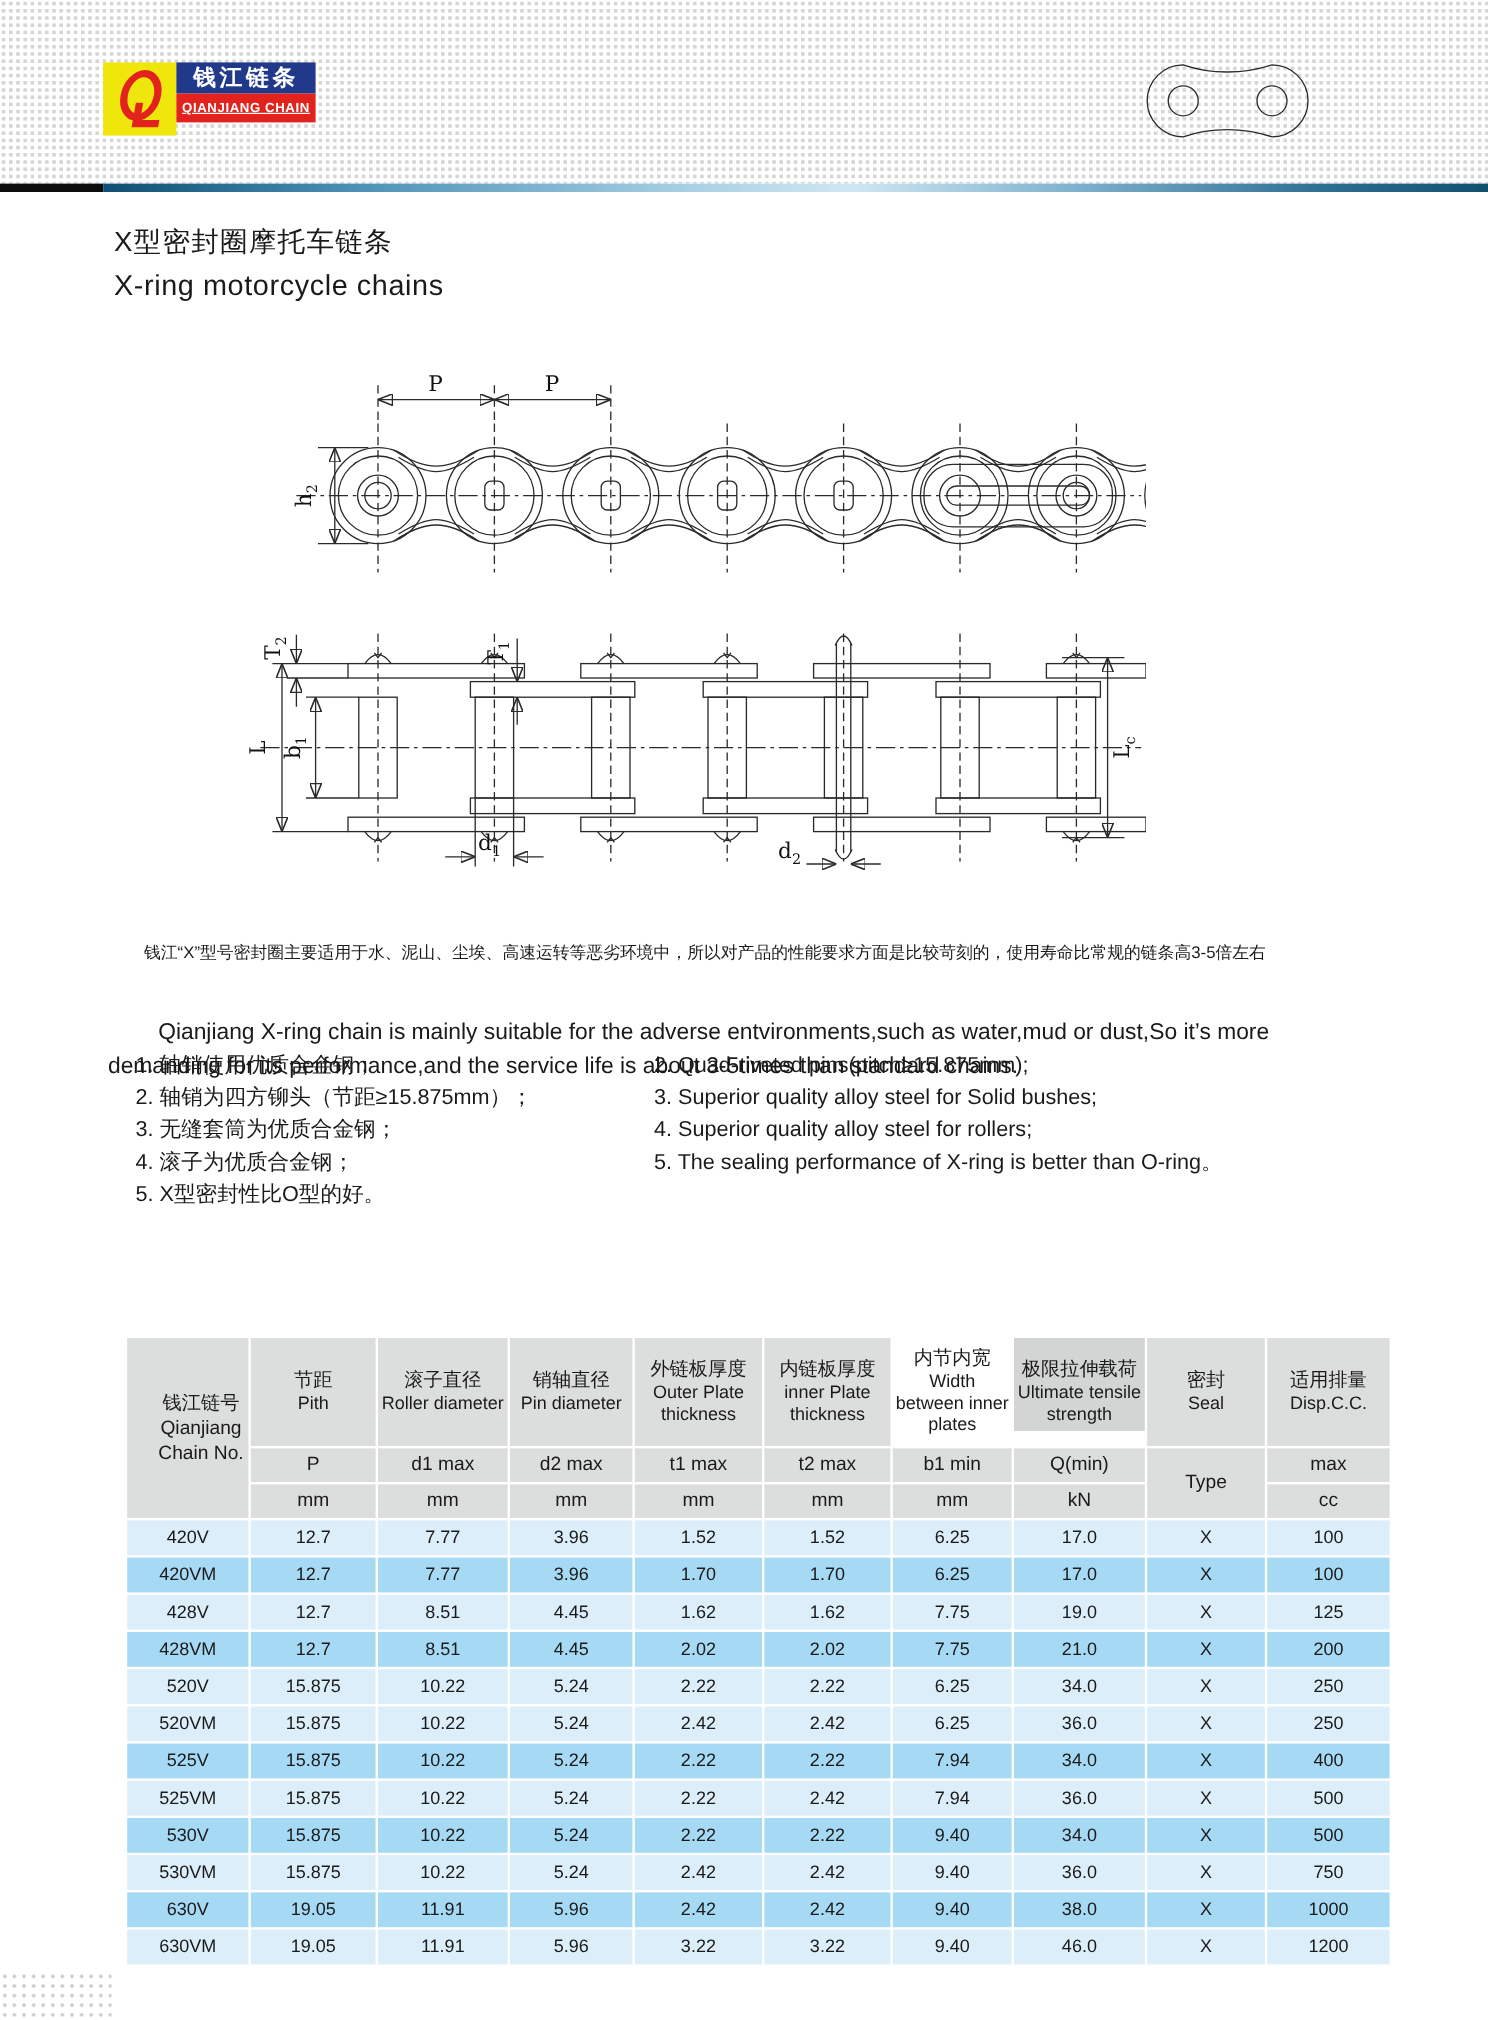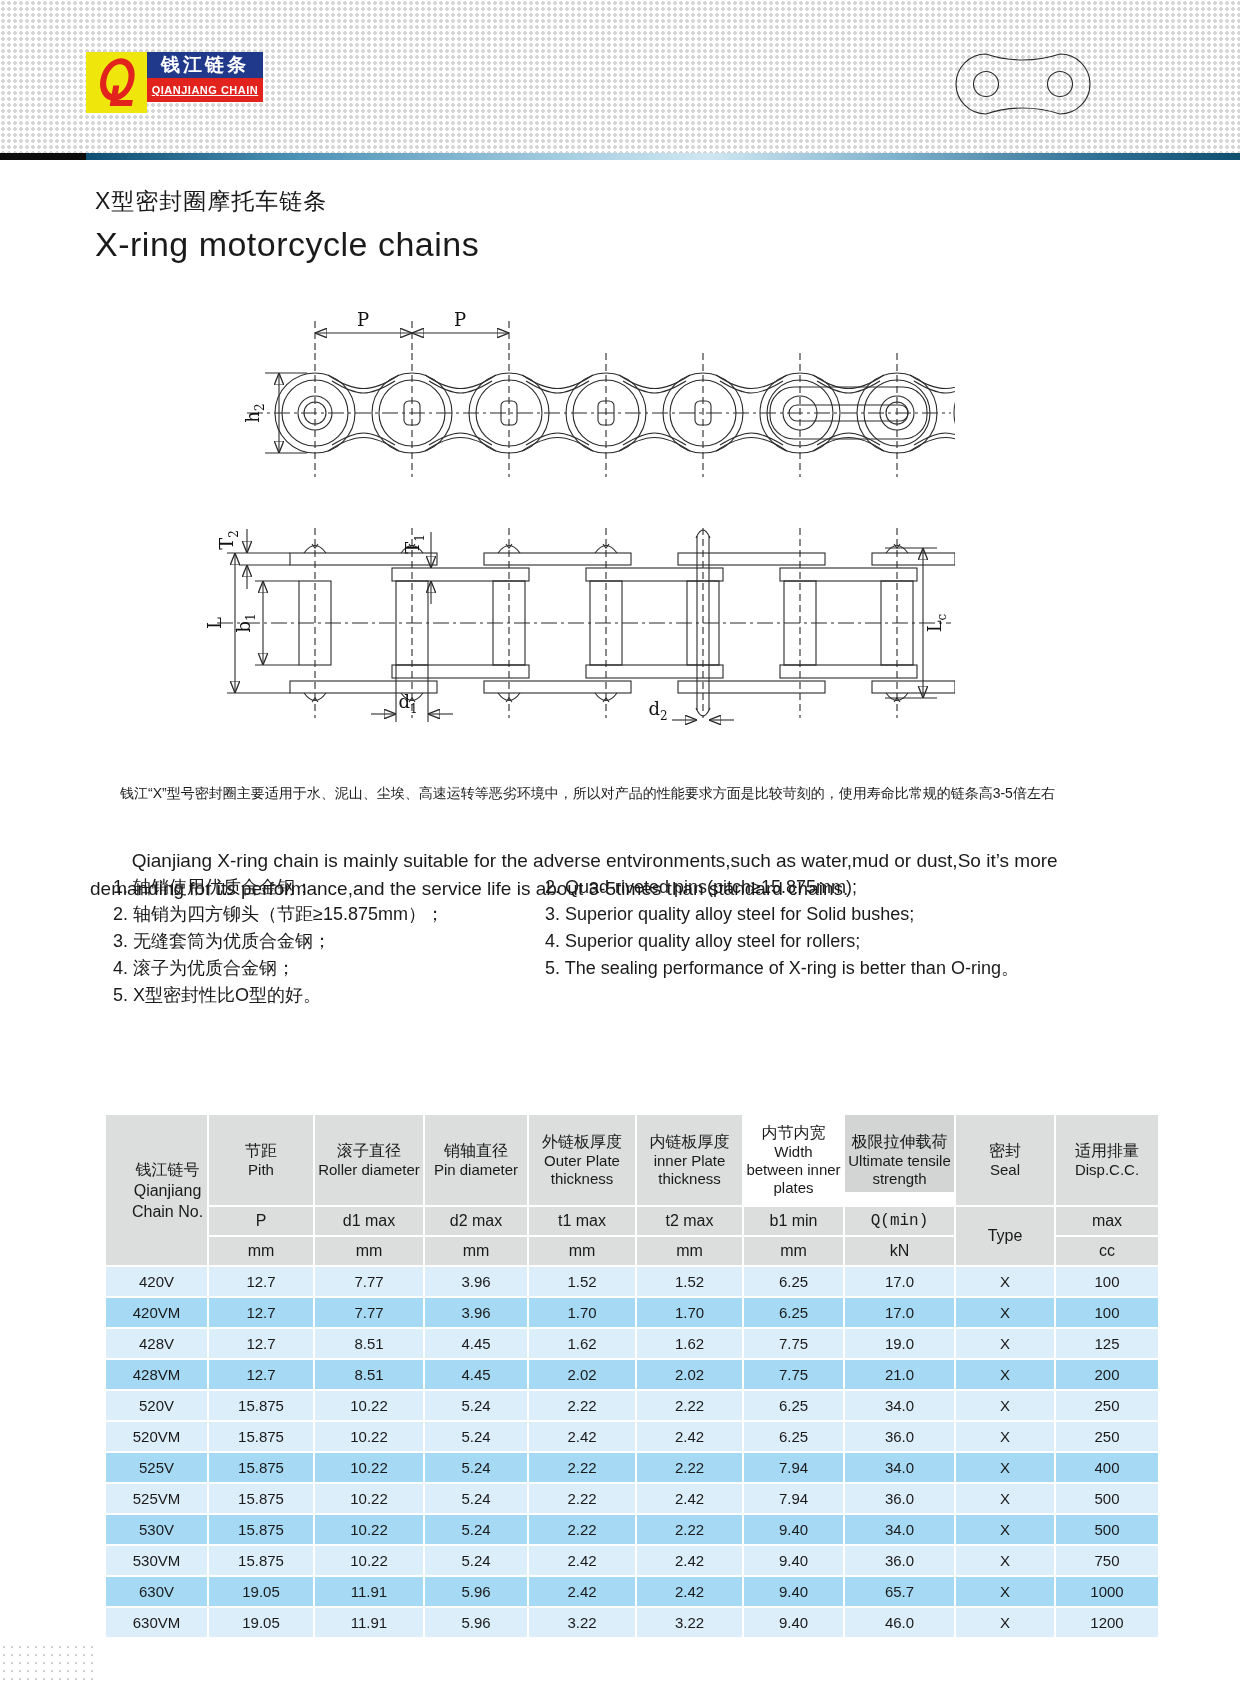--- a/index.html
+++ b/index.html
@@ -19,21 +19,21 @@
              font-weight:bold;font-size:19px;letter-spacing:3px;}
   .logo-red{height:30px;background:var(--logo_red,#e2231d);color:#fff;display:flex;align-items:center;justify-content:center;
              font-weight:bold;font-size:11px;letter-spacing:0.5px;text-decoration:underline;}
   
   .divider{position:absolute;left:0;top:153px;width:1240px;height:7px;display:flex;}
   .divider .black{width:86px;background:#0d0d0d;}
   .divider .grad{flex:1;background:linear-gradient(90deg,#0e4e72 0%,#4a90b5 18%,#a7cfe2 42%,#cfe7f2 54%,#7fb2cc 70%,#2e6f94 88%,#0f4f6e 100%);}
   
   .title-block{position:absolute;left:95px;top:186px;}
   .title-cn{font-size:23px;font-weight:normal;letter-spacing:1px;}
-  .title-en{font-size:34px;margin-top:8px;letter-spacing:0.5px;}
+  .title-en{font-size:24px;margin-top:8px;letter-spacing:0.5px;}
   
   .drw{position:absolute;}
   .drw line,.drw path,.drw rect,.drw circle{stroke:#2a2a2a;stroke-width:1.1;fill:none;}
   .dlbl{font-family:"DejaVu Serif",serif;font-size:18px;fill:#111;stroke:none;}
   .dlbl .sub{font-size:12px;}
   .dim{stroke:#222;stroke-width:1;}
   .dash{stroke-dasharray:7 4;stroke-width:0.9;}
   .cline{stroke-dasharray:16 4 3 4;stroke-width:0.9;}
   
   .intro-cn{position:absolute;left:92px;top:765px;width:1055px;font-size:14px;line-height:29px;text-indent:2em;}
@@ -47,21 +47,21 @@
   .spec-table th{background:var(--head_gray,#dcdddd);}
   .spec-table thead .r1 th{height:90px;}
   .spec-table thead .r2 th{height:28px;font-size:16px;}
   .spec-table thead .r3 th{height:28px;font-size:16px;}
   .spec-table td{height:29px;font-size:15px;}
   th.c0{text-align:center;padding-left:24px;font-size:16px;line-height:21px;}
   .hcn{font-size:16px;line-height:20px;}
   .hen{font-size:15px;line-height:18px;}
   th.wb{background:#ffffff;}
   th.uts{background:linear-gradient(#d3d5d5 0 86%,#ffffff 86%);}
-  th.qmin{font-family:Liberation Mono, monospace;font-size:14px;}
+  th.qmin{font-family:Liberation Sans, sans-serif;font-size:14px;}
   tr.light td{background:var(--row_light,#dceefa);}
   tr.dark td{background:var(--row_dark,#a6d9f4);}
 </style>
 </head>
 <body>
 
 <div class="page">
 
   <div class="top-band dots"></div>
 
@@ -506,21 +506,21 @@
         </tr>
 
         <tr class="dark">
           <td>630V</td>
           <td>19.05</td>
           <td>11.91</td>
           <td>5.96</td>
           <td>2.42</td>
           <td>2.42</td>
           <td>9.40</td>
-          <td>65.7</td>
+          <td>38.0</td>
           <td>X</td>
           <td>1000</td>
         </tr>
 
         <tr class="light">
           <td>630VM</td>
           <td>19.05</td>
           <td>11.91</td>
           <td>5.96</td>
           <td>3.22</td>

